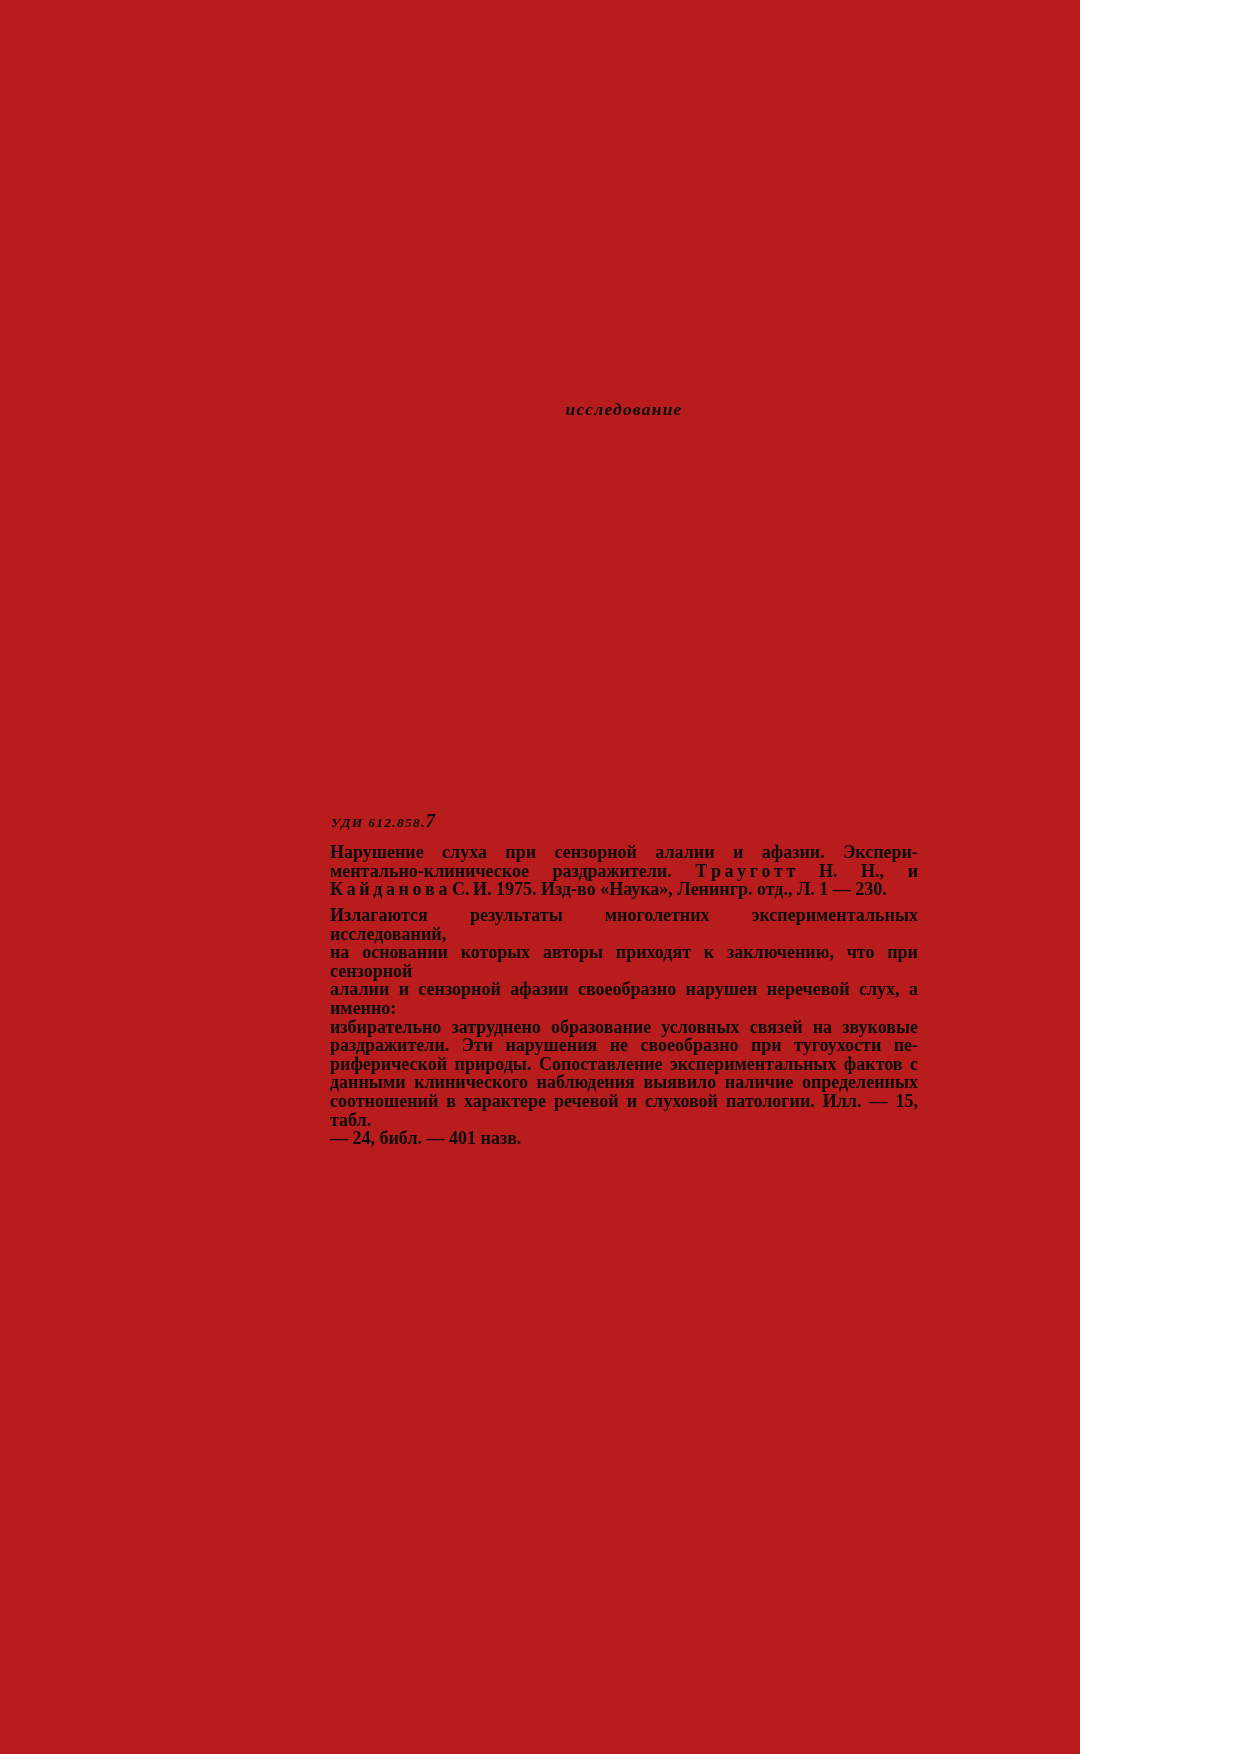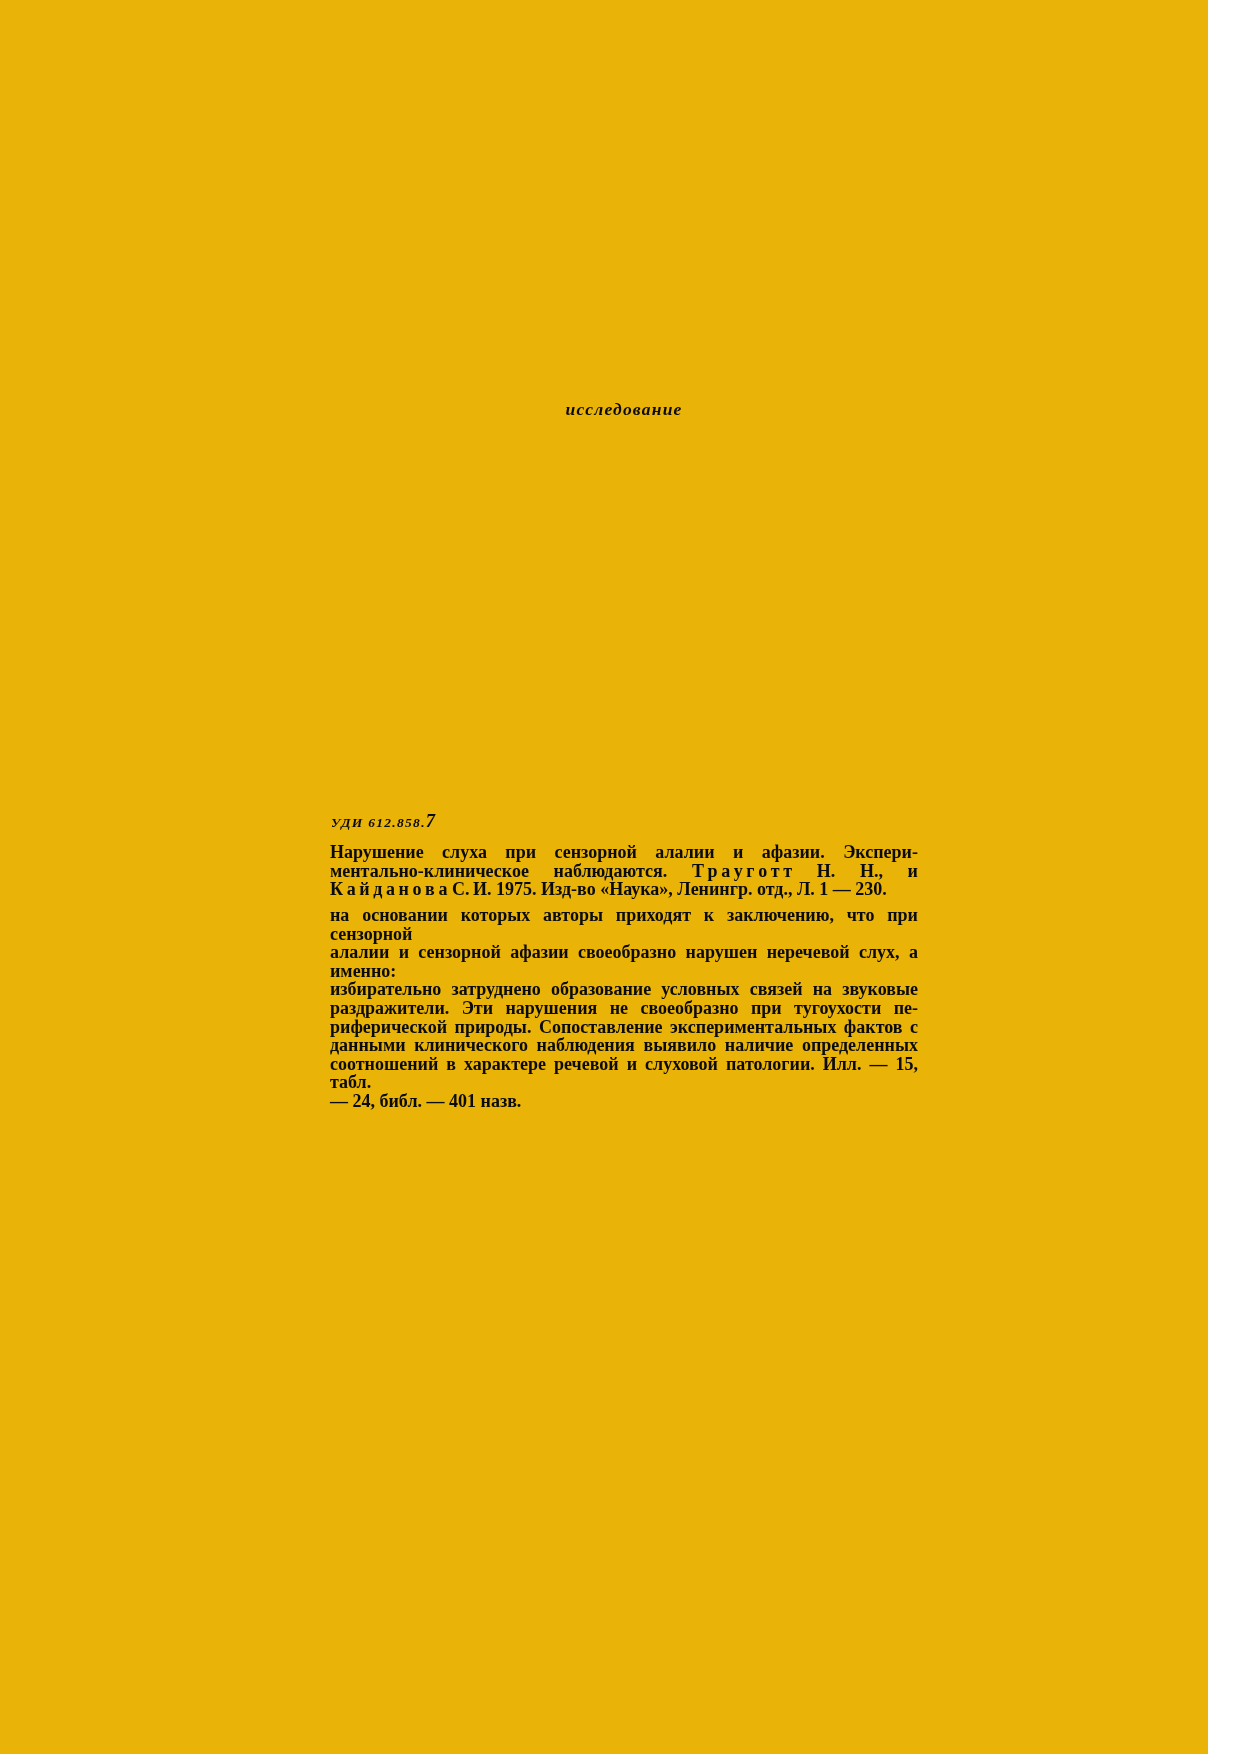--- a/index.html
+++ b/index.html
@@ -2,23 +2,23 @@
 <html lang="ru"><head>
 <meta charset="utf-8">
 <style>
   html, body {
     margin: 0;
     padding: 0;
     background: #ffffff;
   }
   .page {
     position: relative;
-    width: 1208px;
+    width: 1080px;
     height: 1754px;
-    background: #eab308;
+    background: #b91c1c;
     overflow: hidden;
     font-family: "Liberation Serif", "DejaVu Serif", serif;
     color: #0b0b0b;
   }
   .running-word {
     position: absolute;
     top: 399px;
     left: 330px;
     width: 588px;
     text-align: center;
@@ -71,25 +71,26 @@
 <body>
 
 <div class="page">
 
   <div class="running-word">исследование</div>
 
   <div class="udc-line"><span class="udc-prefix">УДИ 612.858.</span><span class="udc-number">7</span></div>
 
   <div id="citation-block" class="text-block">
       <div class="just-line">Нарушение слуха при сензорной алалии и афазии. Экспери-</div>
-      <div class="just-line">ментально-клиническое наблюдаются. Т р а у г о т т Н. Н., и</div>
+      <div class="just-line">ментально-клиническое раздражители. Т р а у г о т т Н. Н., и</div>
       <div class="just-line last-line">К а й д а н о в а С. И. 1975. Изд-во «Наука», Ленингр. отд., Л. 1 — 230.</div>
     </div>
 
   <div id="abstract-block" class="text-block">
+      <div class="just-line">Излагаются результаты многолетних экспериментальных исследований,</div>
       <div class="just-line">на основании которых авторы приходят к заключению, что при сензорной</div>
       <div class="just-line">алалии и сензорной афазии своеобразно нарушен неречевой слух, а именно:</div>
       <div class="just-line">избирательно затруднено образование условных связей на звуковые</div>
       <div class="just-line">раздражители. Эти нарушения не своеобразно при тугоухости пе-</div>
       <div class="just-line">риферической природы. Сопоставление экспериментальных фактов с</div>
       <div class="just-line">данными клинического наблюдения выявило наличие определенных</div>
       <div class="just-line">соотношений в характере речевой и слуховой патологии. Илл. — 15, табл.</div>
       <div class="just-line last-line">— 24, библ. — 401 назв.</div>
     </div>
 

